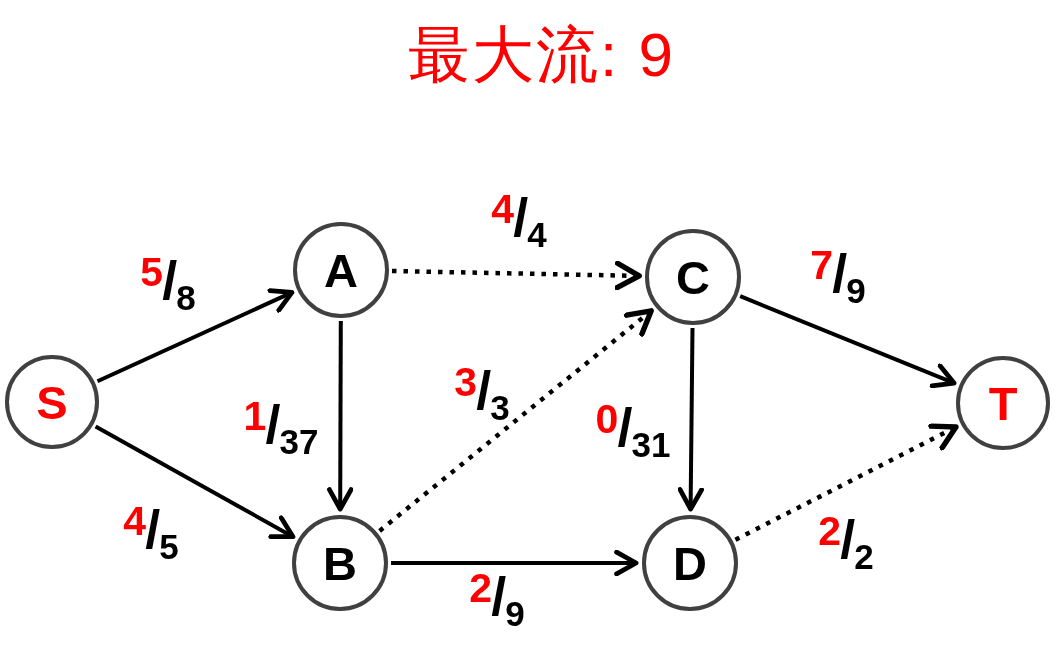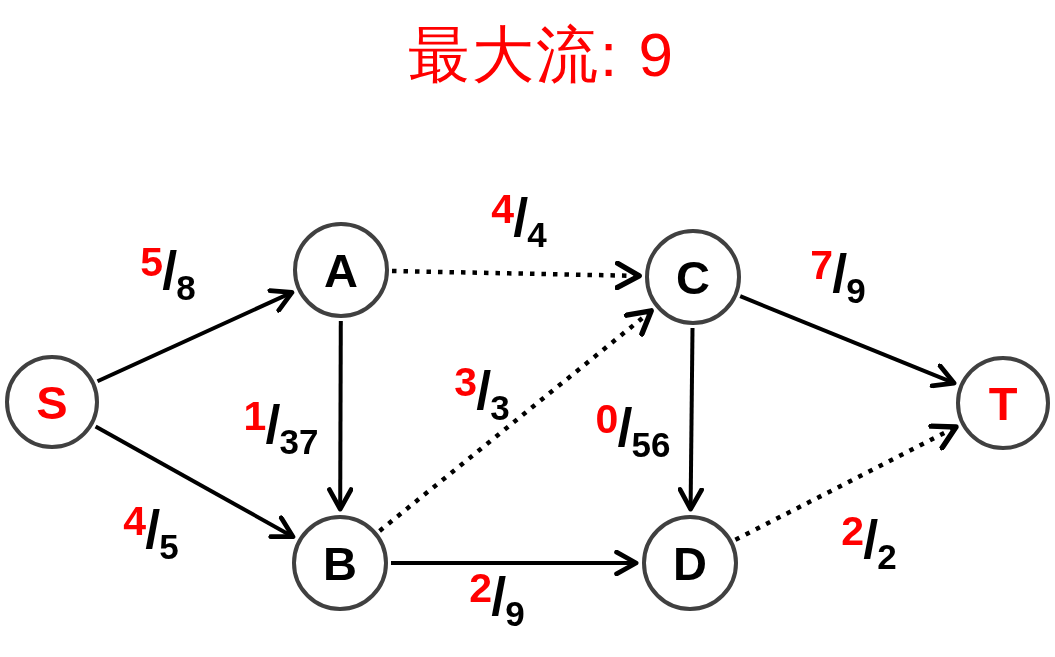--- a/index.html
+++ b/index.html
@@ -119,23 +119,23 @@
         <span style="color: rgb(0, 0, 0);">C</span>
       </div>
       <div class="node" style="left: 642px; top: 515px; width: 96px; height: 96px; border-color: rgb(64, 64, 64); background: rgb(255, 255, 255);">
         <span style="color: rgb(0, 0, 0);">D</span>
       </div>
       <div class="node" style="left: 956px; top: 356px; width: 94px; height: 94px; border-color: rgb(64, 64, 64); background: rgb(255, 255, 255);">
         <span style="color: rgb(255, 0, 0);">T</span>
       </div>
     </div>
   <div id="labels-layer">
-      <div class="edge-label" style="left: 168px; top: 268px;"><span class="flow" style="color: rgb(255, 0, 0);">5</span><span class="slash" style="color: rgb(0, 0, 0);">/</span><span class="cap" style="color: rgb(0, 0, 0);">8</span></div>
+      <div class="edge-label" style="left: 168px; top: 278px;"><span class="flow" style="color: rgb(255, 0, 0);">5</span><span class="slash" style="color: rgb(0, 0, 0);">/</span><span class="cap" style="color: rgb(0, 0, 0);">8</span></div>
       <div class="edge-label" style="left: 151px; top: 527px;"><span class="flow" style="color: rgb(255, 0, 0);">4</span><span class="slash" style="color: rgb(0, 0, 0);">/</span><span class="cap" style="color: rgb(0, 0, 0);">5</span></div>
       <div class="edge-label" style="left: 519px; top: 215px;"><span class="flow" style="color: rgb(255, 0, 0);">4</span><span class="slash" style="color: rgb(0, 0, 0);">/</span><span class="cap" style="color: rgb(0, 0, 0);">4</span></div>
       <div class="edge-label" style="left: 281px; top: 422px;"><span class="flow" style="color: rgb(255, 0, 0);">1</span><span class="slash" style="color: rgb(0, 0, 0);">/</span><span class="cap" style="color: rgb(0, 0, 0);">37</span></div>
       <div class="edge-label" style="left: 482px; top: 388px;"><span class="flow" style="color: rgb(255, 0, 0);">3</span><span class="slash" style="color: rgb(0, 0, 0);">/</span><span class="cap" style="color: rgb(0, 0, 0);">3</span></div>
-      <div class="edge-label" style="left: 633px; top: 425px;"><span class="flow" style="color: rgb(255, 0, 0);">0</span><span class="slash" style="color: rgb(0, 0, 0);">/</span><span class="cap" style="color: rgb(0, 0, 0);">56</span></div>
+      <div class="edge-label" style="left: 633px; top: 425px;"><span class="flow" style="color: rgb(255, 0, 0);">0</span><span class="slash" style="color: rgb(0, 0, 0);">/</span><span class="cap" style="color: rgb(0, 0, 0);">31</span></div>
       <div class="edge-label" style="left: 838px; top: 271px;"><span class="flow" style="color: rgb(255, 0, 0);">7</span><span class="slash" style="color: rgb(0, 0, 0);">/</span><span class="cap" style="color: rgb(0, 0, 0);">9</span></div>
       <div class="edge-label" style="left: 497px; top: 594px;"><span class="flow" style="color: rgb(255, 0, 0);">2</span><span class="slash" style="color: rgb(0, 0, 0);">/</span><span class="cap" style="color: rgb(0, 0, 0);">9</span></div>
-      <div class="edge-label" style="left: 869px; top: 537px;"><span class="flow" style="color: rgb(255, 0, 0);">2</span><span class="slash" style="color: rgb(0, 0, 0);">/</span><span class="cap" style="color: rgb(0, 0, 0);">2</span></div>
+      <div class="edge-label" style="left: 846px; top: 537px;"><span class="flow" style="color: rgb(255, 0, 0);">2</span><span class="slash" style="color: rgb(0, 0, 0);">/</span><span class="cap" style="color: rgb(0, 0, 0);">2</span></div>
     </div>
 </div>
 
 </body></html>

